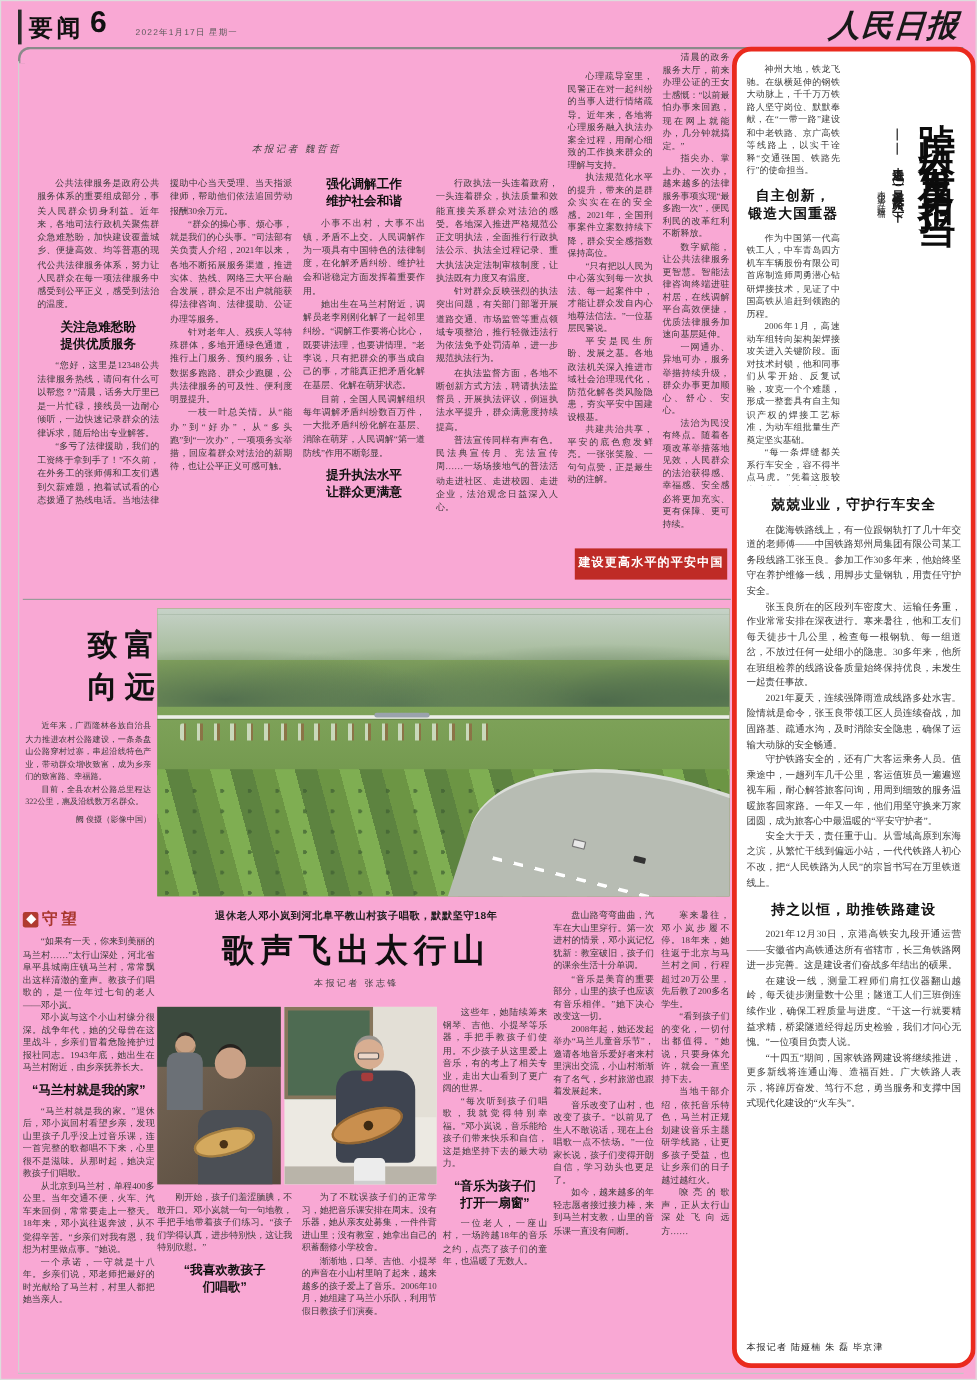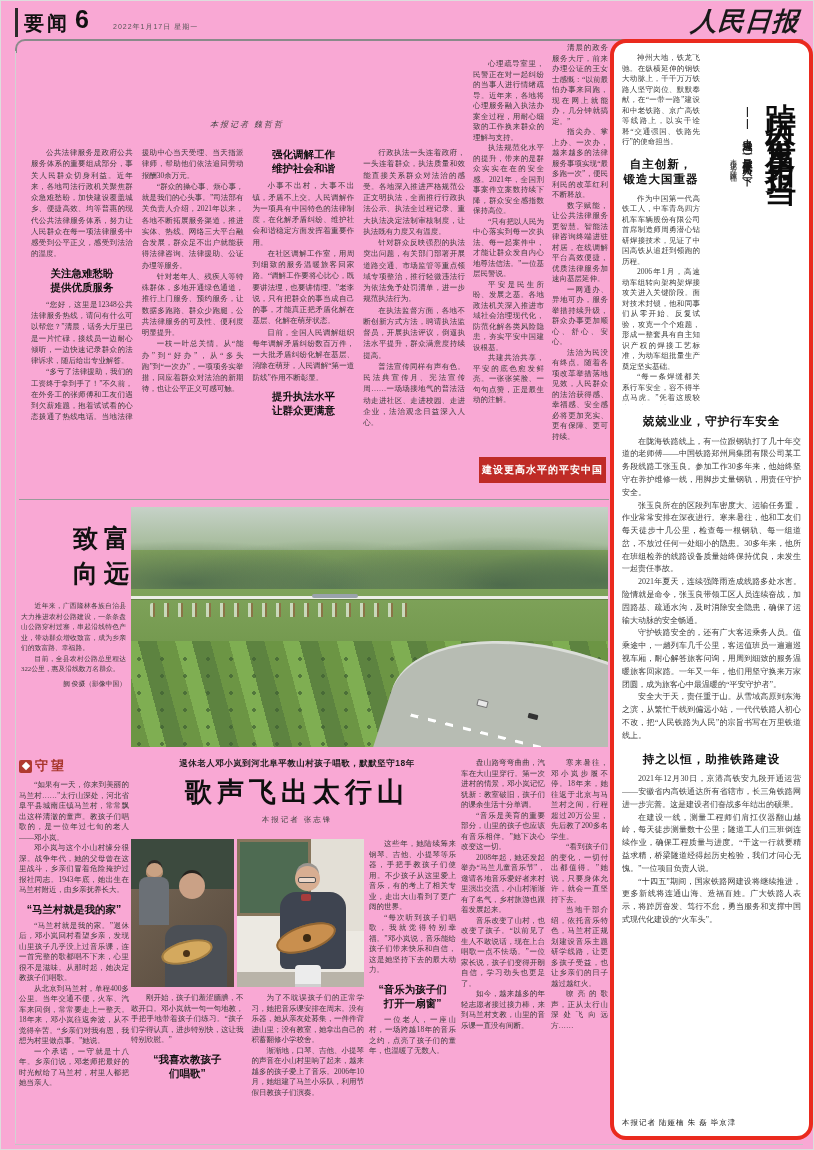--- a/index.html
+++ b/index.html
@@ -140,21 +140,21 @@
       <h4 class="subhead">关注急难愁盼
 提供优质服务</h4>
       <p class="para">“您好，这里是12348公共法律服务热线，请问有什么可以帮您？”清晨，话务大厅里已是一片忙碌，接线员一边耐心倾听，一边快速记录群众的法律诉求，随后给出专业解答。</p>
       <p class="para">“多亏了法律援助，我们的工资终于拿到手了！”不久前，在外务工的张师傅和工友们遇到欠薪难题，抱着试试看的心态拨通了热线电话。当地法律援助中心当天受理、当天指派律师，帮助他们依法追回劳动报酬30余万元。</p>
       <p class="para">“群众的操心事、烦心事，就是我们的心头事。”司法部有关负责人介绍，2021年以来，各地不断拓展服务渠道，推进实体、热线、网络三大平台融合发展，群众足不出户就能获得法律咨询、法律援助、公证办理等服务。</p>
       <p class="para">针对老年人、残疾人等特殊群体，多地开通绿色通道，推行上门服务、预约服务，让数据多跑路、群众少跑腿，公共法律服务的可及性、便利度明显提升。</p>
       <p class="para">一枝一叶总关情。从“能办”到“好办”，从“多头跑”到“一次办”，一项项务实举措，回应着群众对法治的新期待，也让公平正义可感可触。</p>
       <h4 class="subhead">强化调解工作
 维护社会和谐</h4>
       <p class="para">小事不出村，大事不出镇，矛盾不上交。人民调解作为一项具有中国特色的法律制度，在化解矛盾纠纷、维护社会和谐稳定方面发挥着重要作用。</p>
-      <p class="para">在社区调解工作室，用周到细致的服务温暖旅客回家路。“调解工作要将心比心，既要讲法理，也要讲情理。”老李说，只有把群众的事当成自己的事，才能真正把矛盾化解在基层、化解在萌芽状态。</p>
+      <p class="para">她出生在马兰村附近，调解员老李刚刚化解了一起邻里纠纷。“调解工作要将心比心，既要讲法理，也要讲情理。”老李说，只有把群众的事当成自己的事，才能真正把矛盾化解在基层、化解在萌芽状态。</p>
       <p class="para">目前，全国人民调解组织每年调解矛盾纠纷数百万件，一大批矛盾纠纷化解在基层、消除在萌芽，人民调解“第一道防线”作用不断彰显。</p>
       <h4 class="subhead">提升执法水平
 让群众更满意</h4>
       <p class="para">行政执法一头连着政府，一头连着群众，执法质量和效能直接关系群众对法治的感受。各地深入推进严格规范公正文明执法，全面推行行政执法公示、执法全过程记录、重大执法决定法制审核制度，让执法既有力度又有温度。</p>
       <p class="para">针对群众反映强烈的执法突出问题，有关部门部署开展道路交通、市场监管等重点领域专项整治，推行轻微违法行为依法免予处罚清单，进一步规范执法行为。</p>
       <p class="para">在执法监督方面，各地不断创新方式方法，聘请执法监督员，开展执法评议，倒逼执法水平提升，群众满意度持续提高。</p>
       <p class="para">普法宣传同样有声有色。民法典宣传月、宪法宣传周……一场场接地气的普法活动走进社区、走进校园、走进企业，法治观念日益深入人心。</p>
     </div>
   <div class="a1-col5 bodycol">
       <p class="para">心理疏导室里，民警正在对一起纠纷的当事人进行情绪疏导。近年来，各地将心理服务融入执法办案全过程，用耐心细致的工作换来群众的理解与支持。</p>

